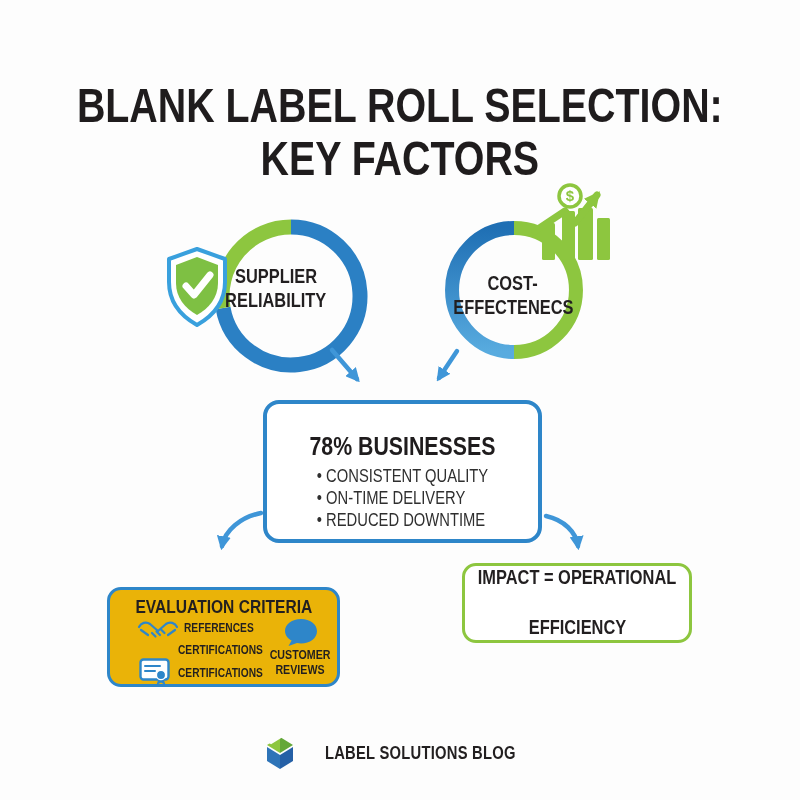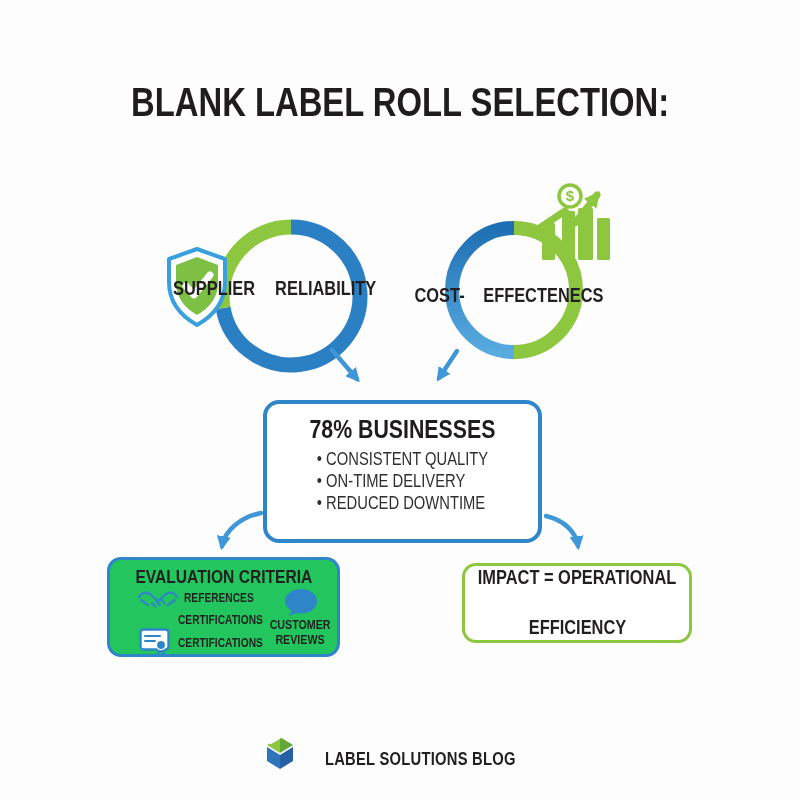--- a/index.html
+++ b/index.html
@@ -8,65 +8,66 @@
     background:#fdfdfd;
     font-family:"Liberation Sans", sans-serif;
     color:#231f20;
   }
   .abs{position:absolute;}
   .cond{display:inline-block;transform:scaleX(0.82);transform-origin:center;white-space:nowrap;}
   .cond-l{display:inline-block;transform:scaleX(0.85);transform-origin:left center;white-space:nowrap;}
 
   
   .title{left:0;top:80px;width:800px;text-align:center;font-weight:bold;
-         font-size:40px;line-height:1.1;color:#1f1c1d;letter-spacing:0;}
-
-  
-  .circle-label{display:flex;flex-direction:row;align-items:center;justify-content:center;
+         font-size:48px;line-height:1.1;color:#1f1c1d;letter-spacing:0;}
+
+  
+  .circle-label{display:flex;flex-direction:column;align-items:center;justify-content:center;
                 font-weight:bold;font-size:20px;line-height:1.22;color:#221f20;}
   .circle-label-left{left:196px;top:212px;width:160px;height:168px;transform:translateY(-8px);}
   .circle-label-right{left:433px;top:216px;width:160px;height:148px;transform:translateY(5px);text-align:center;}
 
   
   .stat-box{left:263px;top:400px;width:279px;height:143px;box-sizing:border-box;
             border:4px solid #2e86c9;border-radius:16px;background:#ffffff;
-            display:flex;flex-direction:column;align-items:center;padding-top:11px;}
+            display:flex;flex-direction:column;align-items:center;padding-top:28px;}
   .stat-headline{font-weight:bold;font-size:26px;line-height:1.12;color:#1f1c1d;text-align:center;}
   .stat-bullets{margin:5px 0 0 0;padding:0;list-style:none;text-align:left;}
   .stat-bullets li{font-size:18px;line-height:1.22;color:#2f2f2f;}
   .stat-bullets li::before{content:"• ";color:#2f2f2f;}
 
   
-  .eval-box{left:107px;top:557px;width:233px;height:100px;box-sizing:border-box;
-            border:3.5px solid #2e86c9;border-radius:14px;background:#22c55e;}
+  .eval-box{left:107px;top:587px;width:233px;height:100px;box-sizing:border-box;
+            border:3.5px solid #2e86c9;border-radius:14px;background:#eab308;}
   .eval-title{position:absolute;left:0;top:6px;width:100%;text-align:center;
               font-weight:bold;font-size:19px;color:#221f20;}
   .eval-label{position:absolute;font-weight:bold;font-size:12px;color:#221f20;}
   .customer-label{position:absolute;left:150px;top:58px;width:80px;text-align:center;
                   font-weight:bold;font-size:13px;line-height:1.15;color:#221f20;}
 
   .impact-box{left:462px;top:563px;width:230px;height:80px;box-sizing:border-box;
               border:3.5px solid #8dc63f;border-radius:14px;background:#ffffff;
               display:flex;flex-direction:column;align-items:center;justify-content:space-between;
               font-weight:bold;font-size:20px;line-height:1.18;color:#221f20;text-align:center;}
 
   
-  .footer{left:0;top:736px;width:800px;display:flex;align-items:flex-end;justify-content:center;gap:8px;}
+  .footer{left:0;top:736px;width:800px;display:flex;align-items:center;justify-content:center;gap:8px;}
   .brand-text{font-weight:bold;font-size:18px;letter-spacing:.3px;color:#221f20;}
 
   svg{display:block;}
   .noptr{pointer-events:none;}
 </style>
 </head>
 <body>
 
 <div class="canvas">
 
   <div class="abs title">
     <div><span class="cond">BLANK LABEL ROLL SELECTION:</span></div>
+    <div><span class="cond">KEY FACTORS</span></div>
   </div>
 
   <svg class="abs noptr" style="left:205px;top:210px" width="172" height="172" viewBox="0 0 172 172">
     <path d="M 86 17 A 69 69 0 1 1 18.05 97.98" fill="none" stroke="#2b80c4" stroke-width="15"></path>
     <path d="M 86 17 A 69 69 0 0 0 18.05 97.98" fill="none" stroke="#8dc63f" stroke-width="15"></path>
   </svg>
 
   <svg class="abs noptr" style="left:162px;top:245px" width="70" height="84" viewBox="0 0 70 84">
     <path d="M35 4 L63 14 V37 C63 57 51 71 35 80 C19 71 7 57 7 37 V14 Z" fill="#ffffff" stroke="#39a0dd" stroke-width="4" stroke-linejoin="round"></path>
     <path d="M35 12 L56 20 V38 C56 53 47 63 35 70 C23 63 14 53 14 38 V20 Z" fill="#7ec043"></path>

